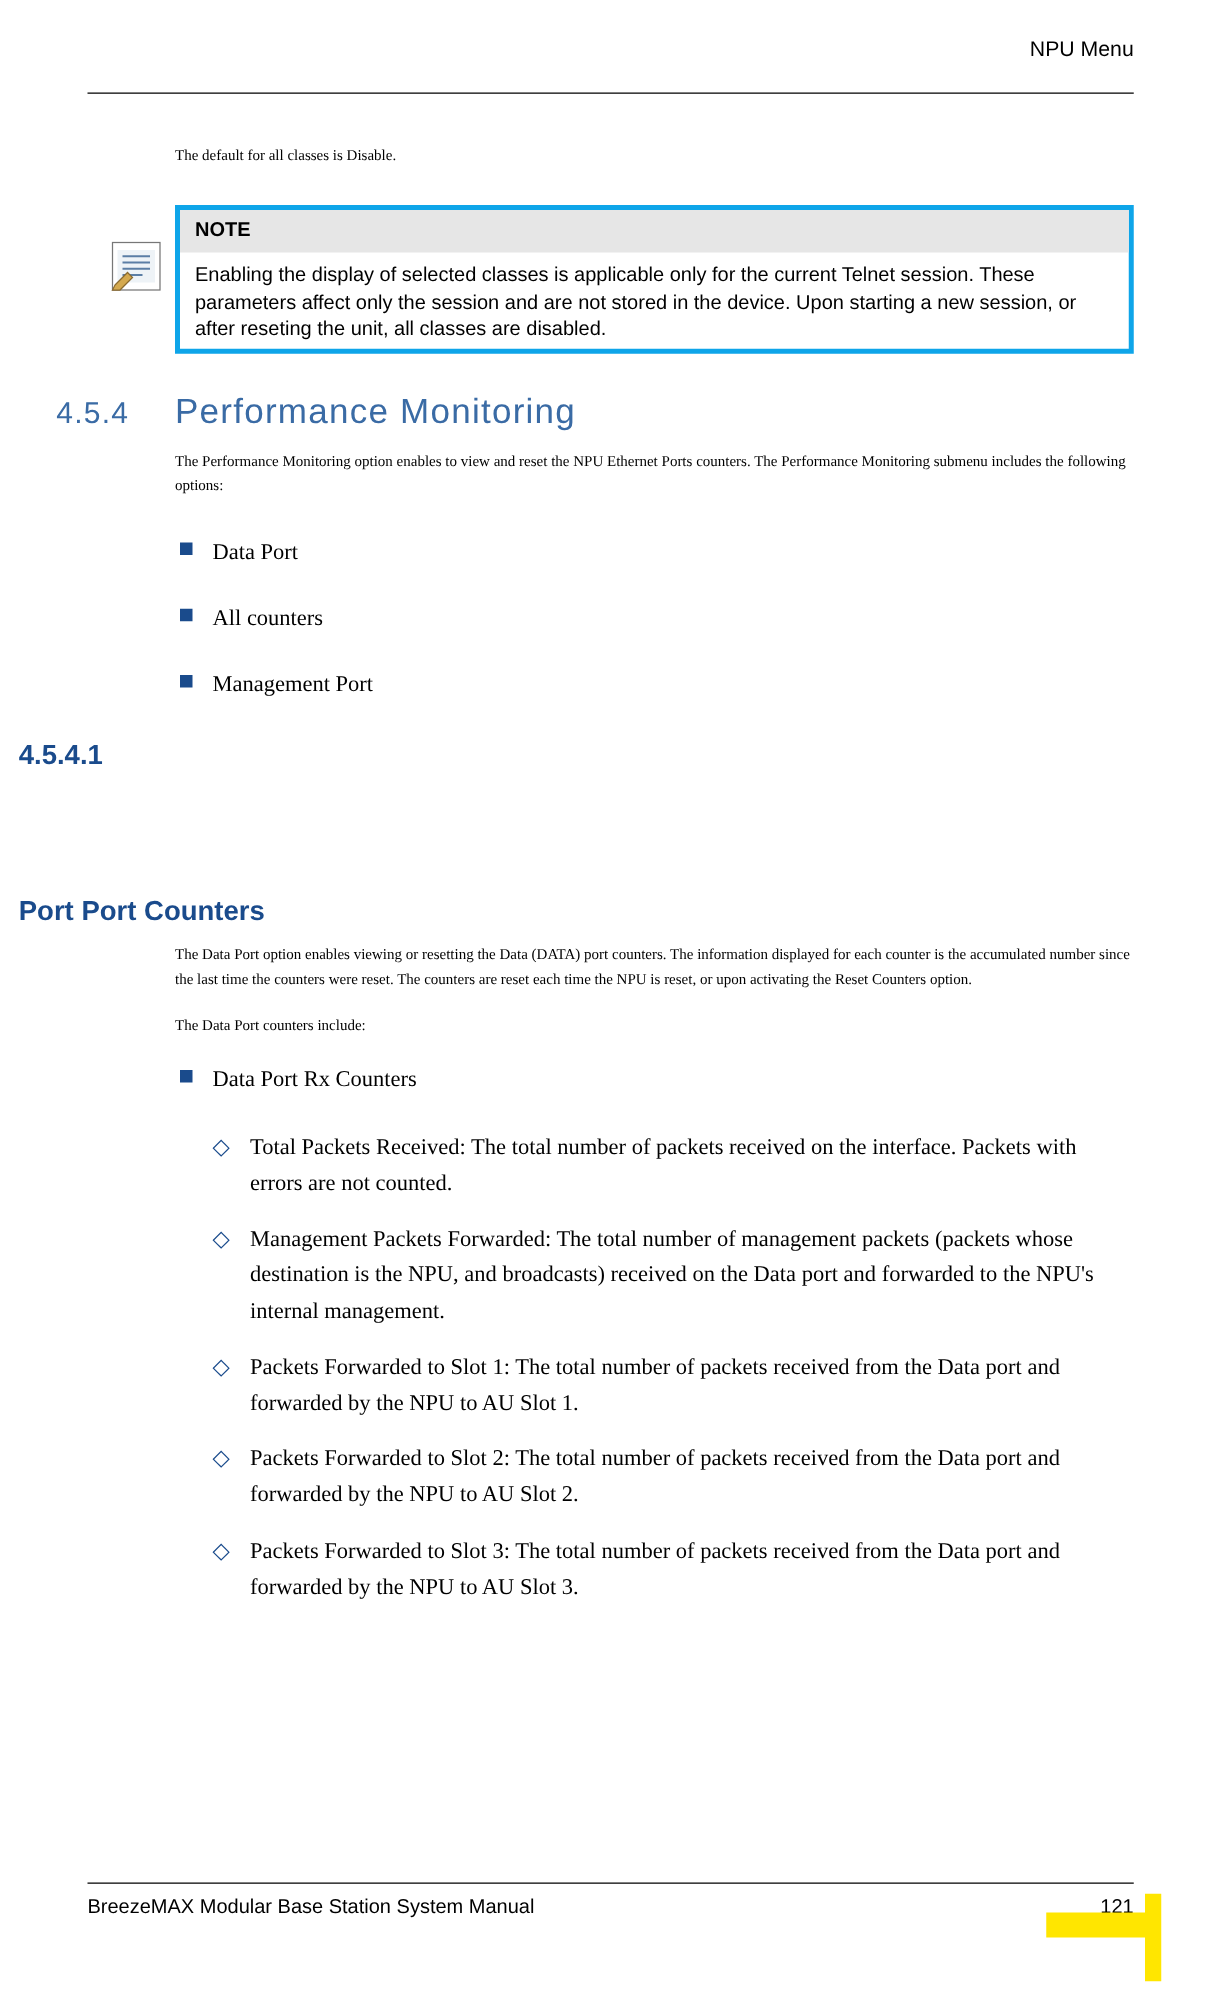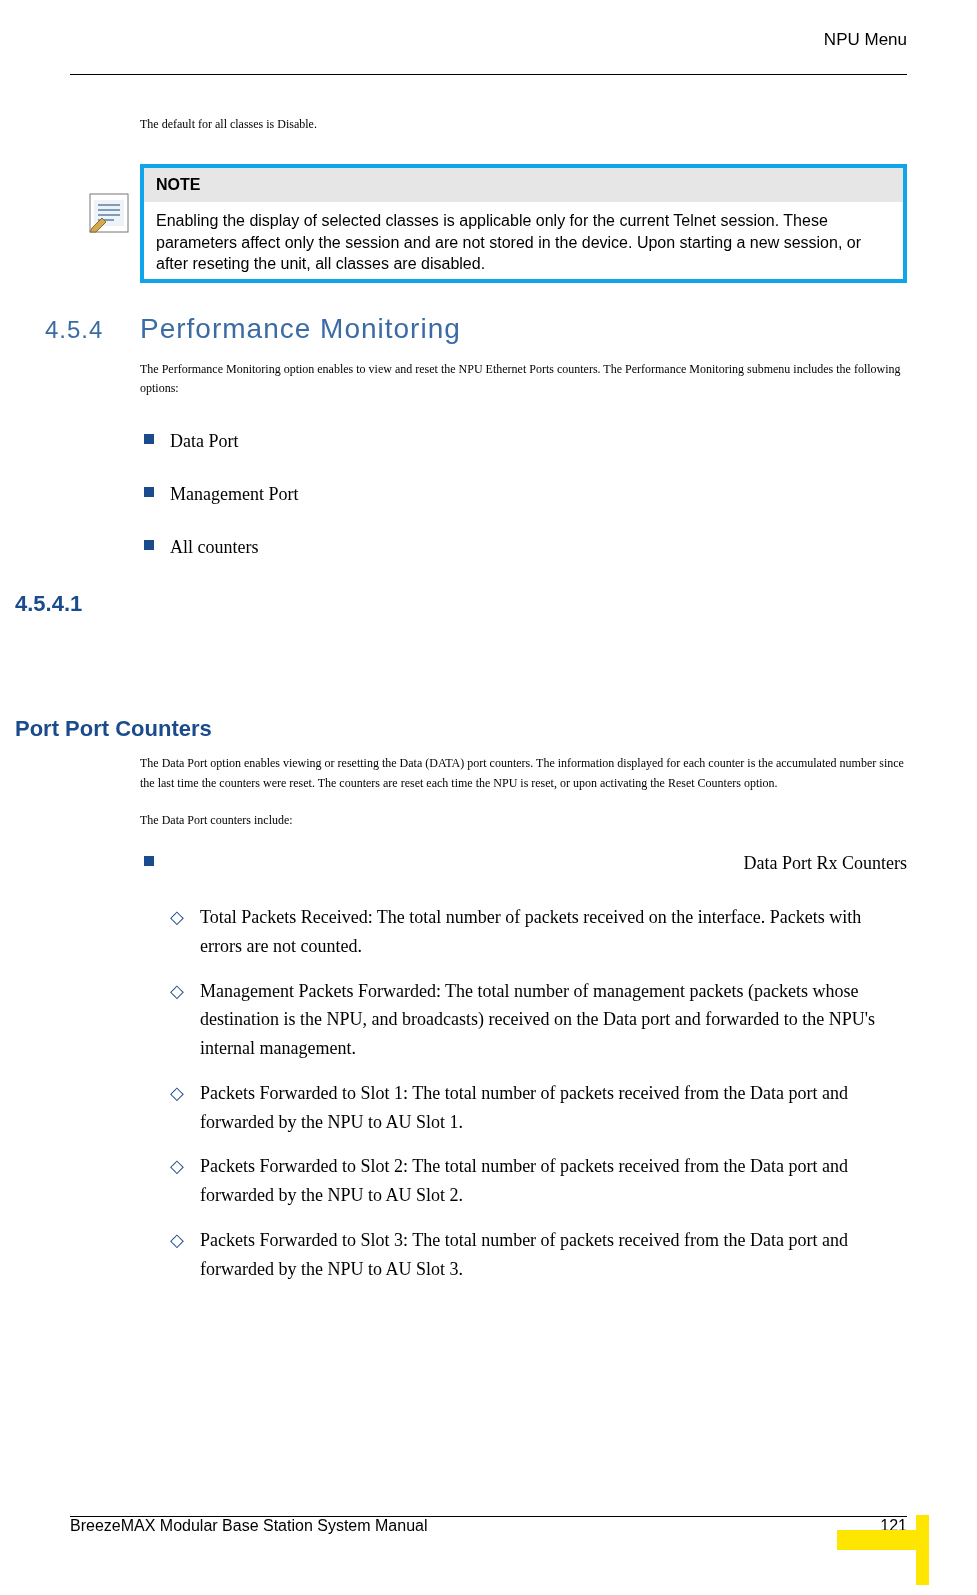--- a/index.html
+++ b/index.html
@@ -144,20 +144,21 @@
     top: 0;
     color: #1a4b8c;
     font-size: 18px;
   }
   .footer {
     position: absolute;
     bottom: 60px;
     left: 70px;
     right: 70px;
     border-top: 1px solid #000;
+    padding-top: 10px;
   }
   .footer-row {
     display: flex;
     justify-content: space-between;
     align-items: center;
     font-family: Arial, Helvetica, sans-serif;
     font-size: 16px;
   }
   .yellow-block {
     width: 80px;
@@ -209,33 +210,33 @@
 
     <div class="section-row">
       <div class="section-num">4.5.4</div>
       <div class="section-title">Performance Monitoring</div>
     </div>
 
     <p class="plain-para">The Performance Monitoring option enables to view and reset the NPU Ethernet Ports counters. The Performance Monitoring submenu includes the following options:</p>
 
     <ul class="bullet-list">
       <li>Data Port</li>
+      <li>All counters</li>
       <li>Management Port</li>
-      <li>All counters</li>
     </ul>
 
     <div class="subsection-row">
       <div class="subsection-num">4.5.4.1</div>
       <div class="subsection-title">Port Port Counters</div>
     </div>
 
     <p class="plain-para" style="margin-bottom:18px;">The Data Port option enables viewing or resetting the Data (DATA) port counters. The information displayed for each counter is the accumulated number since the last time the counters were reset. The counters are reset each time the NPU is reset, or upon activating the Reset Counters option.</p>
     <p class="plain-para" style="margin-bottom:20px;">The Data Port counters include:</p>
 
-    <ul class="bullet-list" style="margin-bottom:10px;text-align:right;">
+    <ul class="bullet-list" style="margin-bottom:10px;">
       <li>Data Port Rx Counters</li>
     </ul>
 
     <ul class="diamond-list">
       <li>Total Packets Received: The total number of packets received on the interface. Packets with errors are not counted.</li>
       <li>Management Packets Forwarded: The total number of management packets (packets whose destination is the NPU, and broadcasts) received on the Data port and forwarded to the NPU's internal management.</li>
       <li>Packets Forwarded to Slot 1: The total number of packets received from the Data port and forwarded by the NPU to AU Slot 1.</li>
       <li>Packets Forwarded to Slot 2: The total number of packets received from the Data port and forwarded by the NPU to AU Slot 2.</li>
       <li>Packets Forwarded to Slot 3: The total number of packets received from the Data port and forwarded by the NPU to AU Slot 3.</li>
     </ul>

